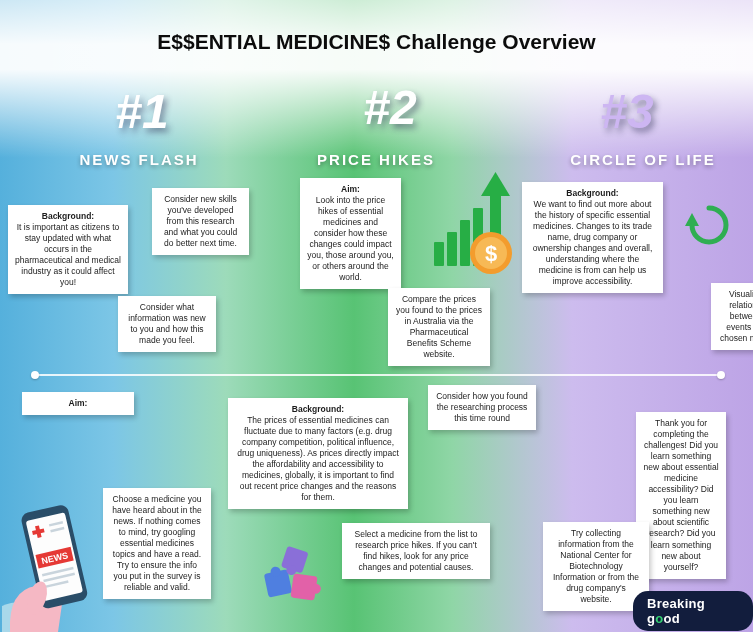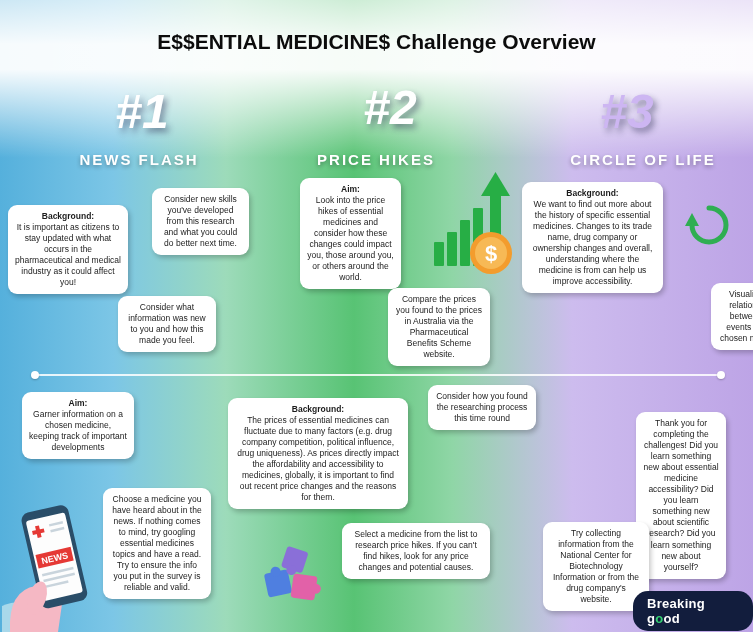--- a/index.html
+++ b/index.html
@@ -18,21 +18,21 @@
   .num3 { left:627px; top:84px; color:#cdb6f2; }
   .col-head { position:absolute; transform:translateX(-50%); font-size:15px; font-weight:800;
     letter-spacing:2px; color:#ffffff; text-shadow:0 2px 4px rgba(0,0,0,0.32); white-space:nowrap; }
   .head1 { left:139px; top:151px; }
   .head2 { left:376px; top:151px; }
   .head3 { left:643px; top:151px; }
   .timeline { position:absolute; top:374px; left:34px; width:688px; height:2px;
     background:rgba(255,255,255,0.85); }
   .tdot { position:absolute; top:371px; width:8px; height:8px; border-radius:50%;
     background:#ffffff; box-shadow:0 1px 2px rgba(0,0,0,0.25); }
-  .card { position:absolute; background:#ffffff; border-radius:9px;
+  .card { position:absolute; background:#ffffff; border-radius:0;
     box-shadow:2px 3px 5px rgba(0,0,0,0.22); padding:6px 7px; font-size:8.5px;
     line-height:1.3; color:#1c1c1c; text-align:center; }
   .lbl { display:block; font-weight:700; }
   .bl { font-weight:700; }
   .icon { position:absolute; }
   svg text { font-family:"Liberation Sans", sans-serif; }
   .logo { position:absolute; left:633px; top:591px; background:#121d3d; color:#ffffff;
     font-weight:700; font-size:13px; padding:5px 14px; border-radius:15px; letter-spacing:0.3px; }
   .logo .accent { color:#35d073; }
 </style>
@@ -58,21 +58,21 @@
   <div class="card" style="left:8px; top:205px; width:120px;">
     <span class="lbl">Background:</span><span>It is important as citizens to stay updated with what occurs in the pharmaceutical and medical industry as it could affect you!</span>
   </div>
   <div class="card" style="left:152px; top:188px; width:97px;">
     <span>Consider new skills you've developed from this research and what you could do better next time.</span>
   </div>
   <div class="card" style="left:118px; top:296px; width:98px;">
     <span>Consider what information was new to you and how this made you feel.</span>
   </div>
   <div class="card" style="left:22px; top:392px; width:112px;">
-    <span class="lbl">Aim:</span><span>Garner information on a chosen medicine, keeping track of important developments</span>
+    <span class="lbl">Aim:</span>
   </div>
   <div class="card" style="left:103px; top:488px; width:108px;">
     <span>Choose a medicine you have heard about in the news. If nothing comes to mind, try googling essential medicines topics and have a read. Try to ensure the info you put in the survey is reliable and valid.</span>
   </div>
 
   <div class="card" style="left:300px; top:178px; width:101px;">
     <span class="lbl">Aim:</span><span>Look into the price hikes of essential medicines and consider how these changes could impact you, those around you, or others around the world.</span>
   </div>
   <div class="card" style="left:388px; top:288px; width:102px;">
     <span>Compare the prices you found to the prices in Australia via the Pharmaceutical Benefits Scheme website.</span>

